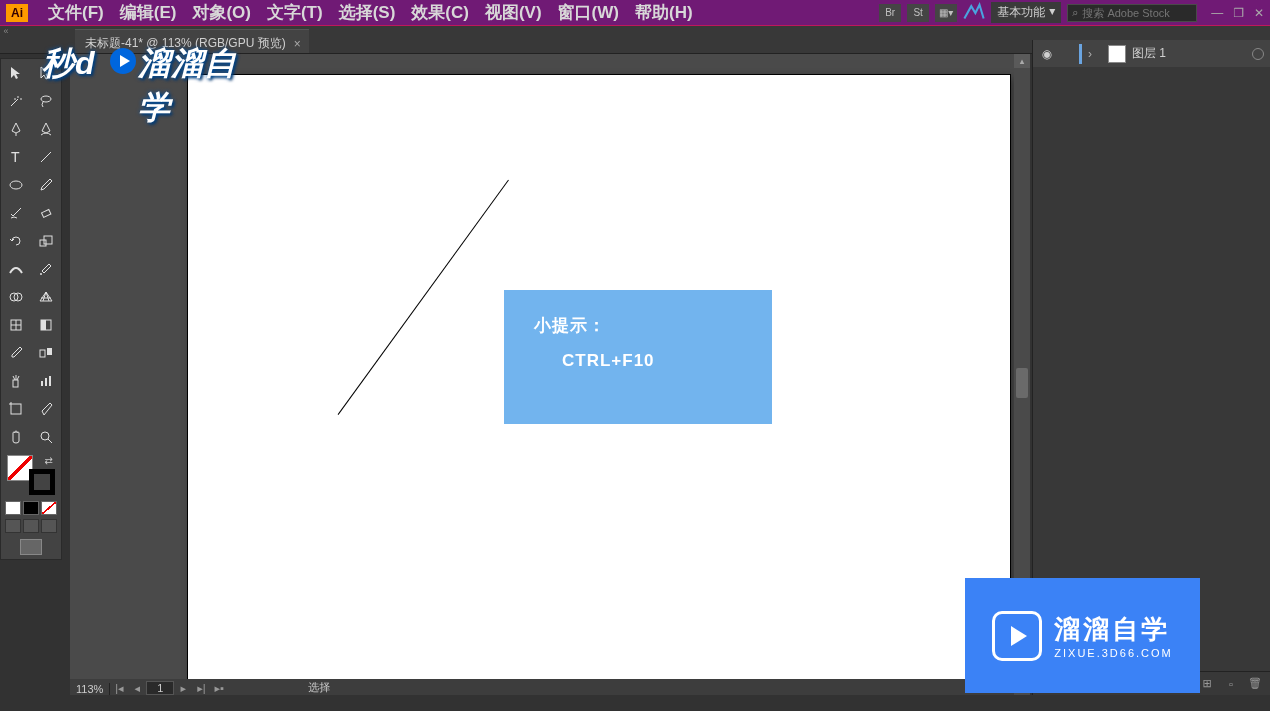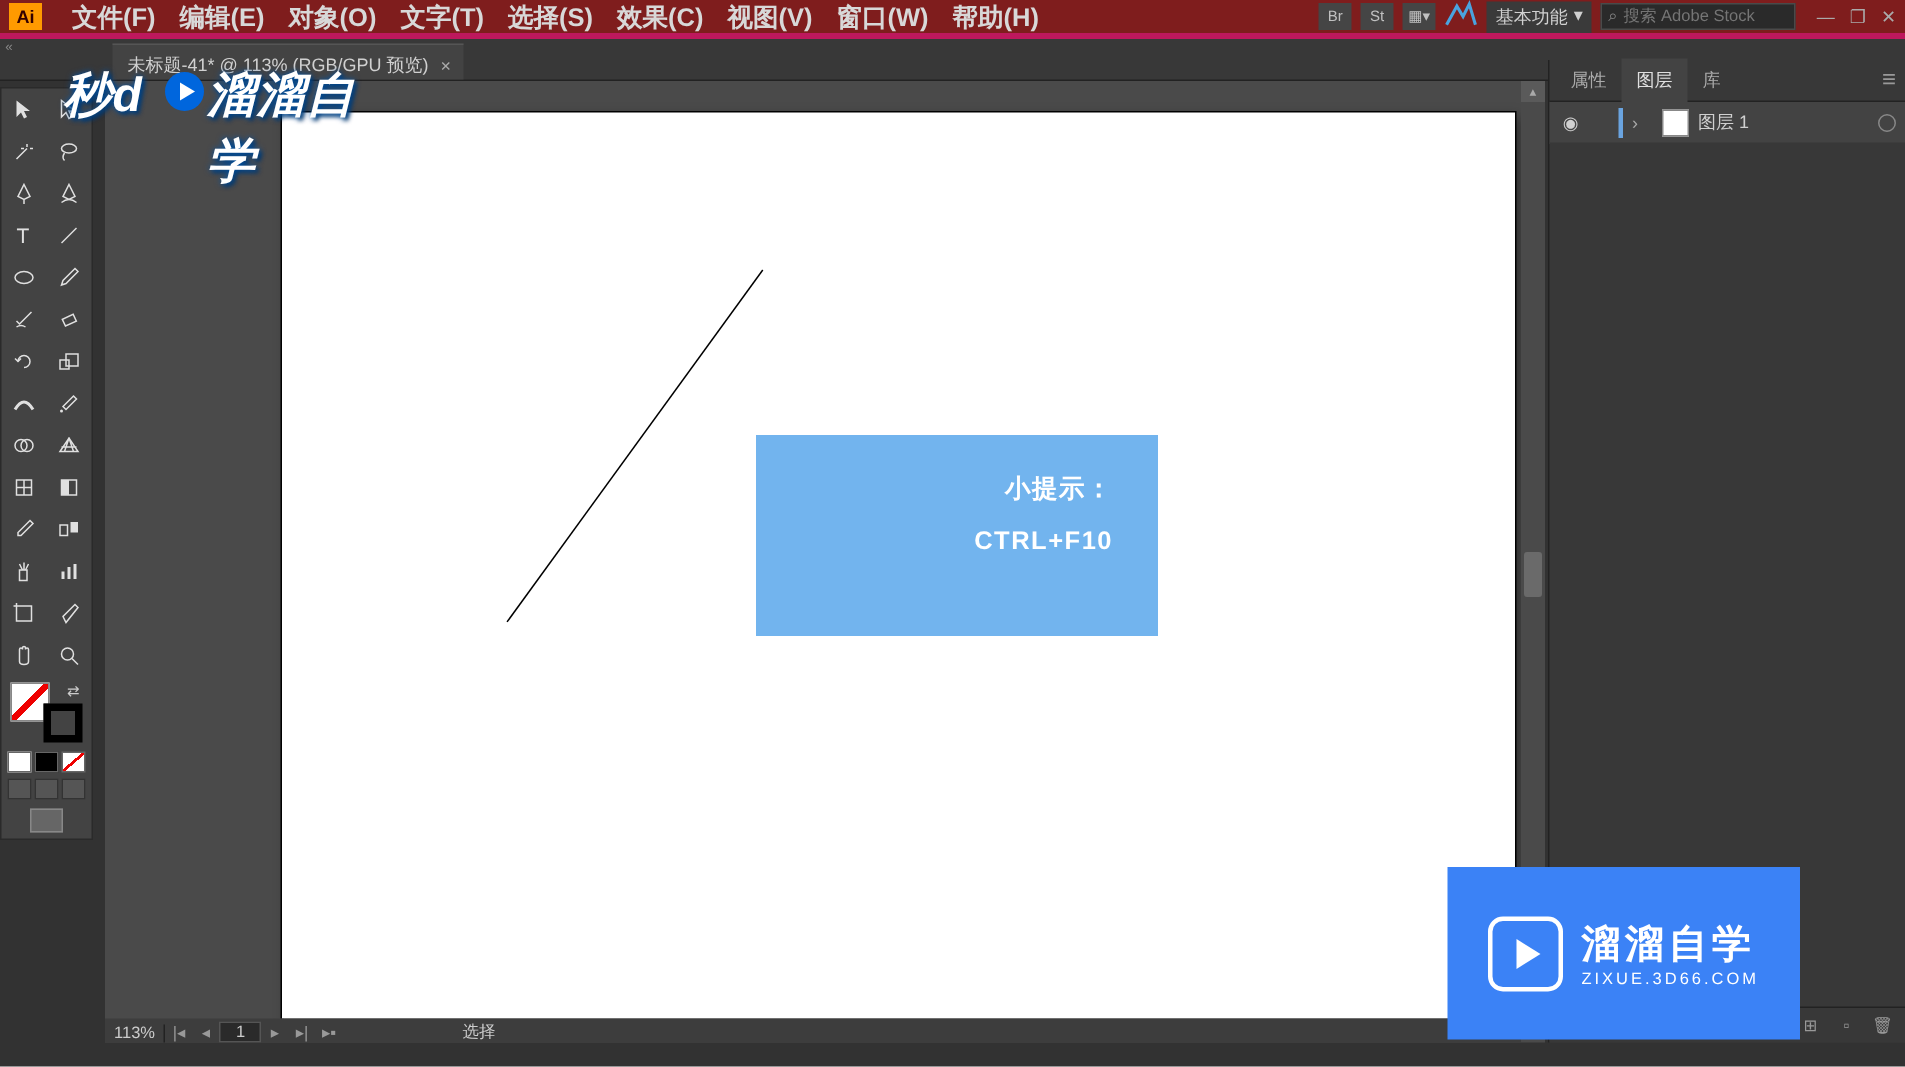--- a/index.html
+++ b/index.html
@@ -1,19 +1,19 @@
 <!DOCTYPE html>
 <html><head>
 <meta charset="utf-8">
 <style>
 * { margin: 0; padding: 0; box-sizing: border-box; font-family: "Microsoft YaHei", sans-serif; }
 body { width: 1270px; height: 711px; background: #323232; overflow: hidden; position: relative; }
 
 
-.menubar { height: 26px; background: #7f1d1d; display: flex; align-items: center; padding: 0 6px; border-bottom: 4px solid #be185d; }
+.menubar { height: 26px; background: #701a75; display: flex; align-items: center; padding: 0 6px; border-bottom: 1px solid #be185d; }
 .app-icon { width: 22px; height: 18px; background: #ff9a00; color: #330000; font-weight: bold; font-size: 12px; display: flex; align-items: center; justify-content: center; margin-right: 12px; }
 .menu-item { color: #d8d8d8; font-size: 17px; padding: 0 8px; cursor: pointer; font-weight: bold; }
 .menubar-right { margin-left: auto; display: flex; align-items: center; gap: 6px; }
 .menubar-icon { width: 22px; height: 18px; background: #454545; display: flex; align-items: center; justify-content: center; color: #c0c0c0; font-size: 10px; }
 .workspace { color: #d0d0d0; font-size: 12px; padding: 2px 6px; background: #3a3a3a; display:flex; gap:4px;}
 .search-box { width: 130px; height: 18px; background: #2a2a2a; border: 1px solid #4a4a4a; display: flex; align-items: center; padding: 0 4px; gap:4px;}
 .search-box input { background: transparent; border: none; color: #999; font-size: 11px; width: 100%; outline: none; }
 .win-btns { display: flex; gap: 10px; margin-left: 8px; color:#aaa; font-size:12px;}
 
 
@@ -37,21 +37,21 @@
 .colorrow { display:flex; height:18px; gap:2px; padding:2px 4px;}
 .colorrow div { flex:1; border:1px solid #666;}
 .sw-white{background:#fff;} .sw-black{background:#000;} .sw-red{background:linear-gradient(to bottom right, #fff 45%, #e00 45%, #e00 55%, #fff 55%);}
 .modesrow { display:flex; height:18px; gap:2px; padding:2px 4px;}
 .modesrow div{flex:1; background:#555; border:1px solid #333;}
 .screenrow { display:flex; justify-content:center; padding:4px;}
 .screenrow div{width:22px;height:16px;border:1px solid #888;background:#666;}
 
 
 .canvas-frame { position:absolute; left:70px; top:54px; right:240px; bottom:16px; background:#4a4a4a; }
-.canvas-scroll { position:absolute; inset:0 16px 16px 0; overflow:hidden;text-align:right; }
+.canvas-scroll { position:absolute; inset:0 16px 16px 0; overflow:hidden; }
 .artboard { position:absolute; left:118px; top:21px; width:822px; height:610px; background:#fff; box-shadow:0 0 0 1px #000, 3px 3px 8px rgba(0,0,0,.4);}
 .diag-line { position:absolute; width:1px; height:290px; background:#000; transform:rotate(36deg); left:320px; top:105px; transform-origin:top;}
 .tip-box { position:absolute; left:316px; top:215px; width:268px; height:134px; background:#72b4ee; color:#fff; padding:24px 30px; }
 .tip-title { font-size:17px; font-weight:bold; margin-bottom:14px; letter-spacing:1px;}
 .tip-key { font-size:17px; font-weight:bold; padding-left:28px; letter-spacing:1px;}
 .vscroll { position:absolute; right:0; top:0; width:16px; bottom:16px; background:#4a4a4a; }
 .vscroll-btn { width:16px;height:14px;background:#5a5a5a;color:#aaa;font-size:9px;text-align:center;line-height:14px;}
 .vscroll-track{position:absolute;top:14px;bottom:14px;left:0;right:0;}
 .vscroll-thumb{position:absolute;left:2px;right:2px;top:300px;height:30px;background:#6a6a6a;border-radius:2px;}
 .hscroll { position:absolute; left:0; right:16px; bottom:0; height:16px; background:#3d3d3d; display:flex; align-items:flex-end; color:#ccc; font-size:11px;}
@@ -338,26 +338,20 @@
     <input value="1" style="">
     <div class="nav-btn">▸</div>
     <div class="nav-btn">▸|</div>
     <div class="nav-btn">▸▪</div>
     <div style="flex:1;text-align:left;padding-left:80px;margin-top:20px;">选择</div>
     <div class="nav-btn">▸</div>
   </div>
 </div>
 
 <div class="rightpanel">
-  <div class="panel-tabs">
-    <div class="panel-tab">属性</div>
-    <div class="panel-tab active">图层</div>
-    <div class="panel-tab">库</div>
-    <div style="margin-left:auto;color:#999;padding:0 6px;">≡</div>
-  </div>
   <div class="panel-body">
     <div class="layer-row">
       <div class="eye">◉</div>
       <div class="lock"></div>
       <div style="width:3px;height:20px;background:#6aa4e0;"></div>
       <div class="expand">›</div>
       <div class="layer-thumb"></div>
       <div>图层 1</div>
       <div class="layer-target"></div>
     </div>

